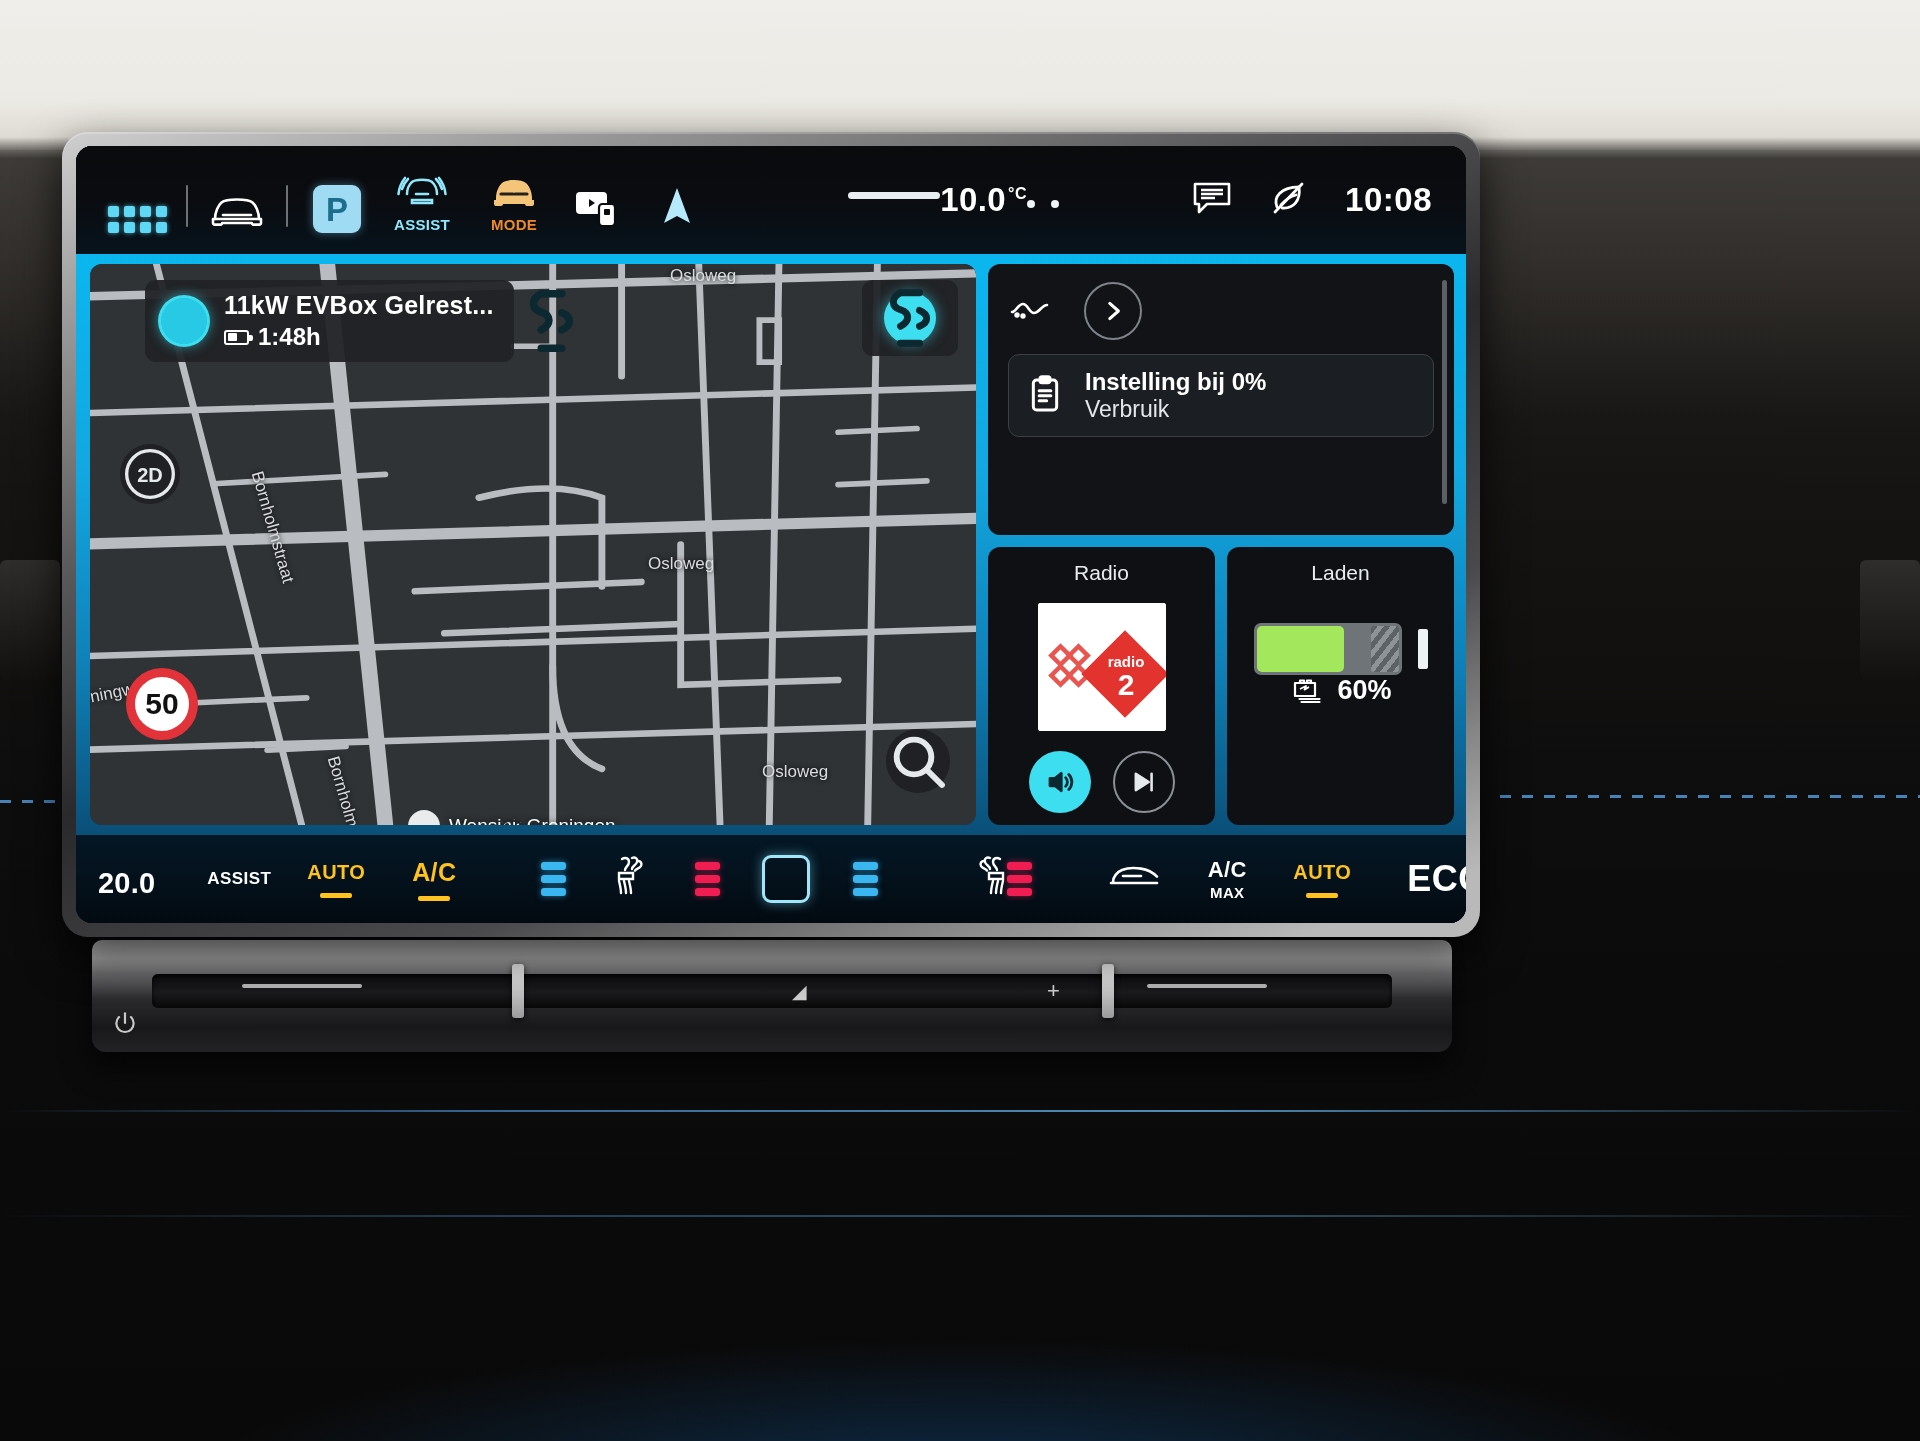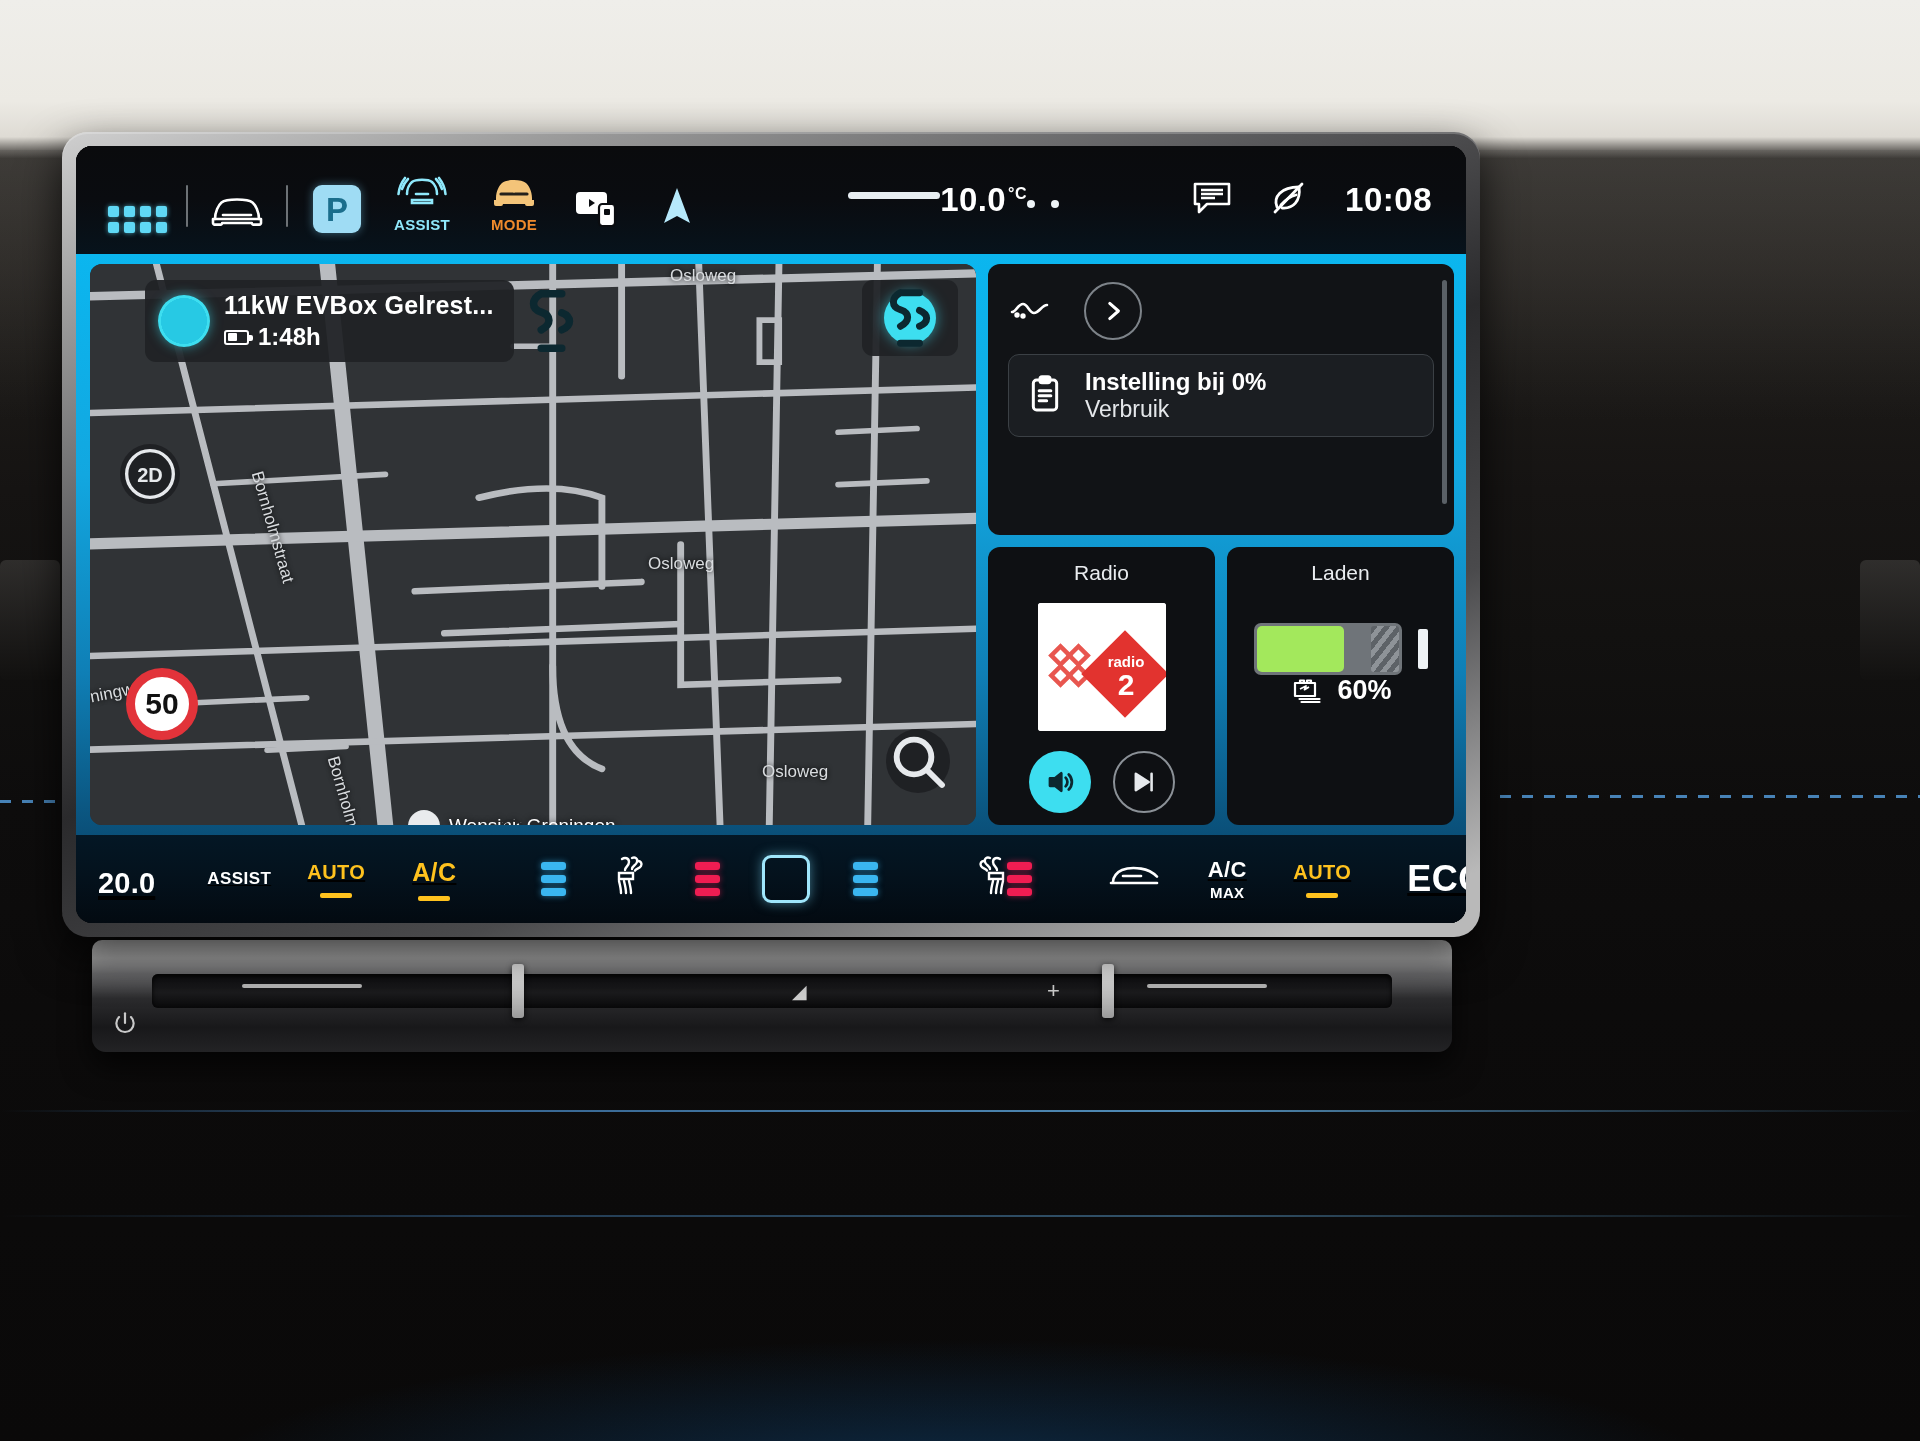--- a/index.html
+++ b/index.html
@@ -215,21 +215,20 @@
   .battcap { position:absolute; right:0; top:6px; width:10px; height:40px; background:#eef2f5; border-radius:2px; }
   .battrow { display:flex; justify-content:center; gap:12px; }
   .battrow .pct { color:#fff; font-size:27px; font-weight:bold; }
 
   
   .climate {
     position:absolute; left:0; bottom:0; width:100%; height:88px;
     display:flex; align-items:center;
     background:linear-gradient(180deg,#041725 0%, #04121d 45%, #030a11 100%);
     padding:0 22px;
-    text-decoration:underline;
   }
   .cl-temp { color:#fff; font-size:41px; font-weight:bold; letter-spacing:.2px; }
   .cl-temp span { font-size:29px; }
   .cl-sep { width:2px; height:38px; background:#6c7175; margin:0 18px; border-radius:1px; }
   .cl-item {
     display:flex; flex-direction:column; align-items:center; justify-content:center;
     min-width:62px; cursor:pointer; position:relative; height:88px;
   }
   .cl-label { font-size:20px; font-weight:bold; letter-spacing:.4px; }
   .cl-label.amber { color:#ffc21e; }

